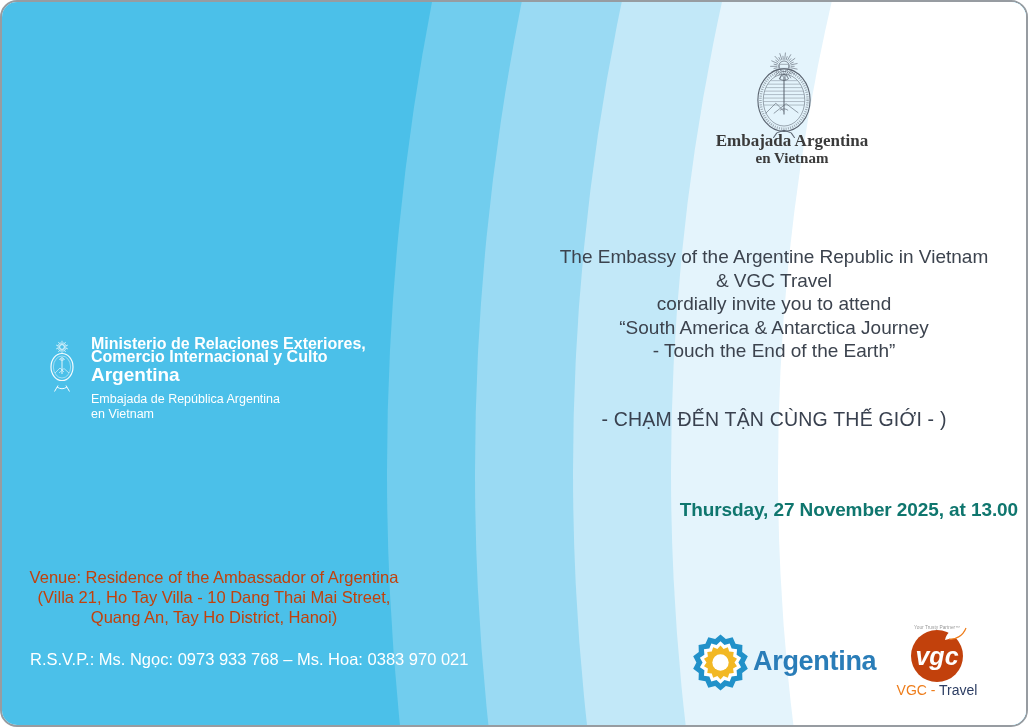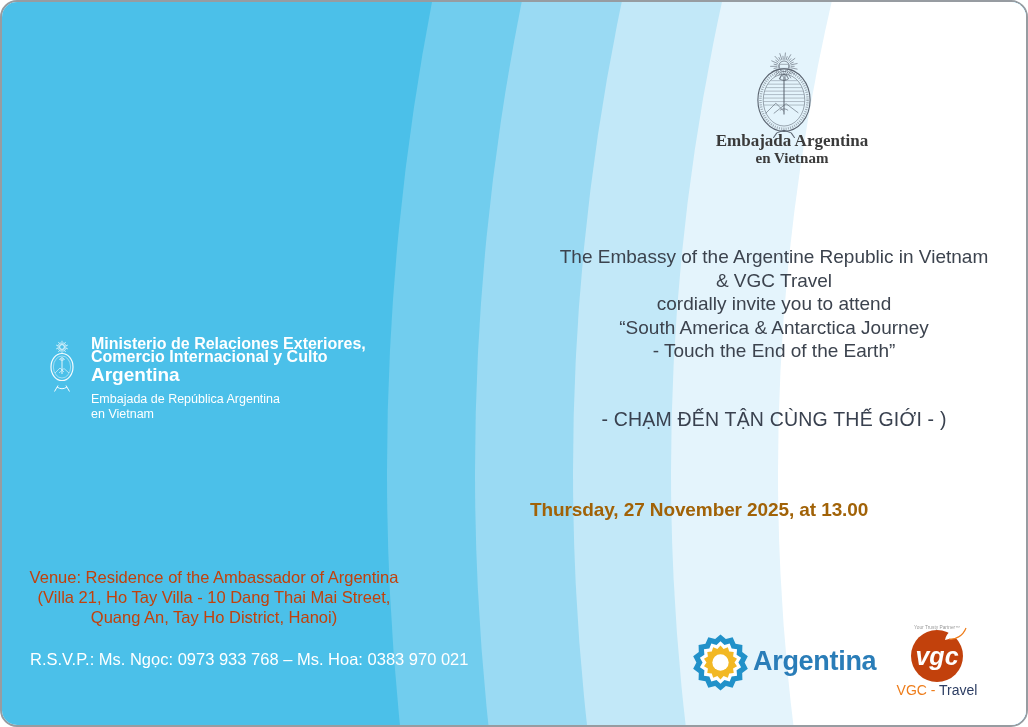--- a/index.html
+++ b/index.html
@@ -14,21 +14,21 @@
   .embassy-name{left:690px;top:129px;width:200px;text-align:center;color:#3a3a3a;
                 font-family:"Liberation Serif",serif;font-weight:bold;}
   .embassy-name .l1{font-size:17px;line-height:19px;}
   .embassy-name .l2{font-size:15px;line-height:17px;}
 
   
   .invite{left:528px;top:243px;width:488px;text-align:center;color:#3c434e;
           font-size:19px;line-height:23.5px;}
   .vn-title{left:528px;top:403px;width:488px;text-align:center;color:#39414f;
             font-size:19.5px;line-height:28px;letter-spacing:.2px;}
-  .date-line{left:528px;top:497px;width:488px;text-align:left;color:#a16207;
+  .date-line{left:528px;top:497px;width:488px;text-align:right;color:#0f766e;
              font-size:19px;font-weight:bold;letter-spacing:-.1px;}
 
   
   .ministry{left:44px;top:336px;display:flex;color:#ffffff;}
   .crest-box{width:32px;height:58px;margin-top:2px;}
   .ministry-text{margin-left:13px;}
   .ministry-text .m1{font-size:16px;font-weight:bold;line-height:12.5px;}
   .ministry-text .m2{font-size:19px;font-weight:bold;line-height:21px;margin-top:1px;}
   .ministry-text .m3{font-size:12.5px;line-height:14px;margin-top:7px;}
 

